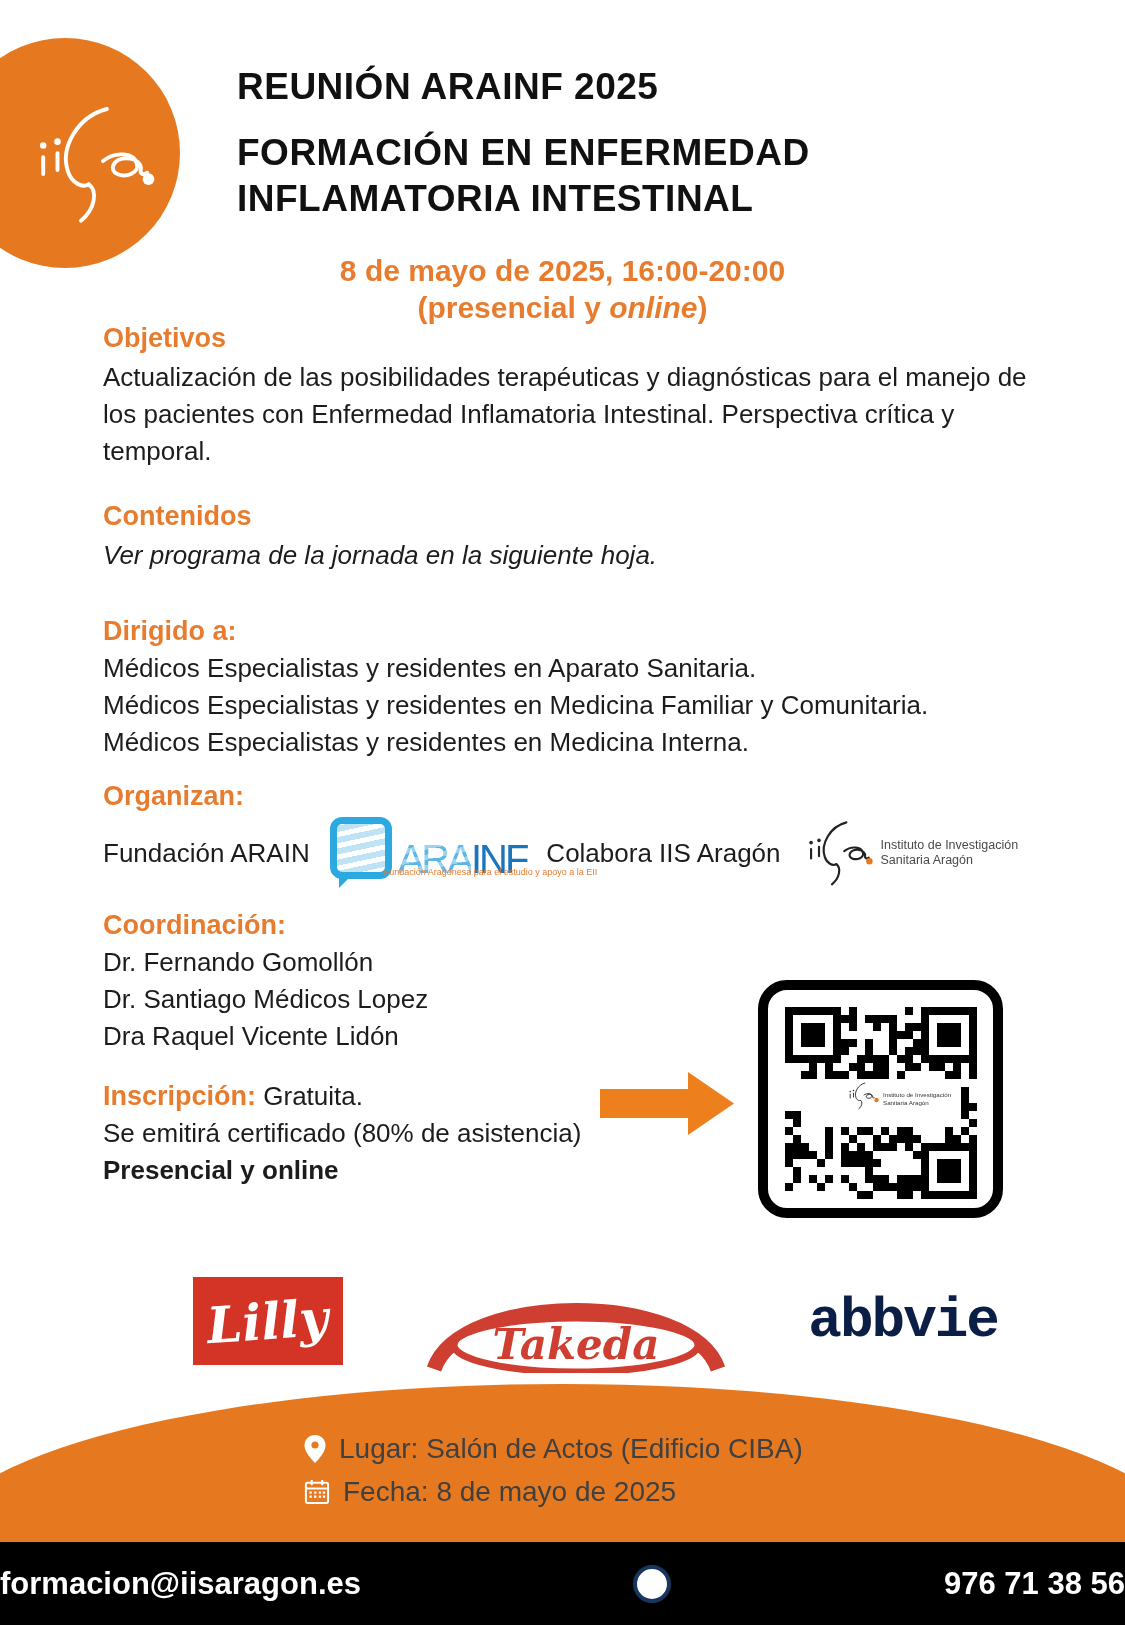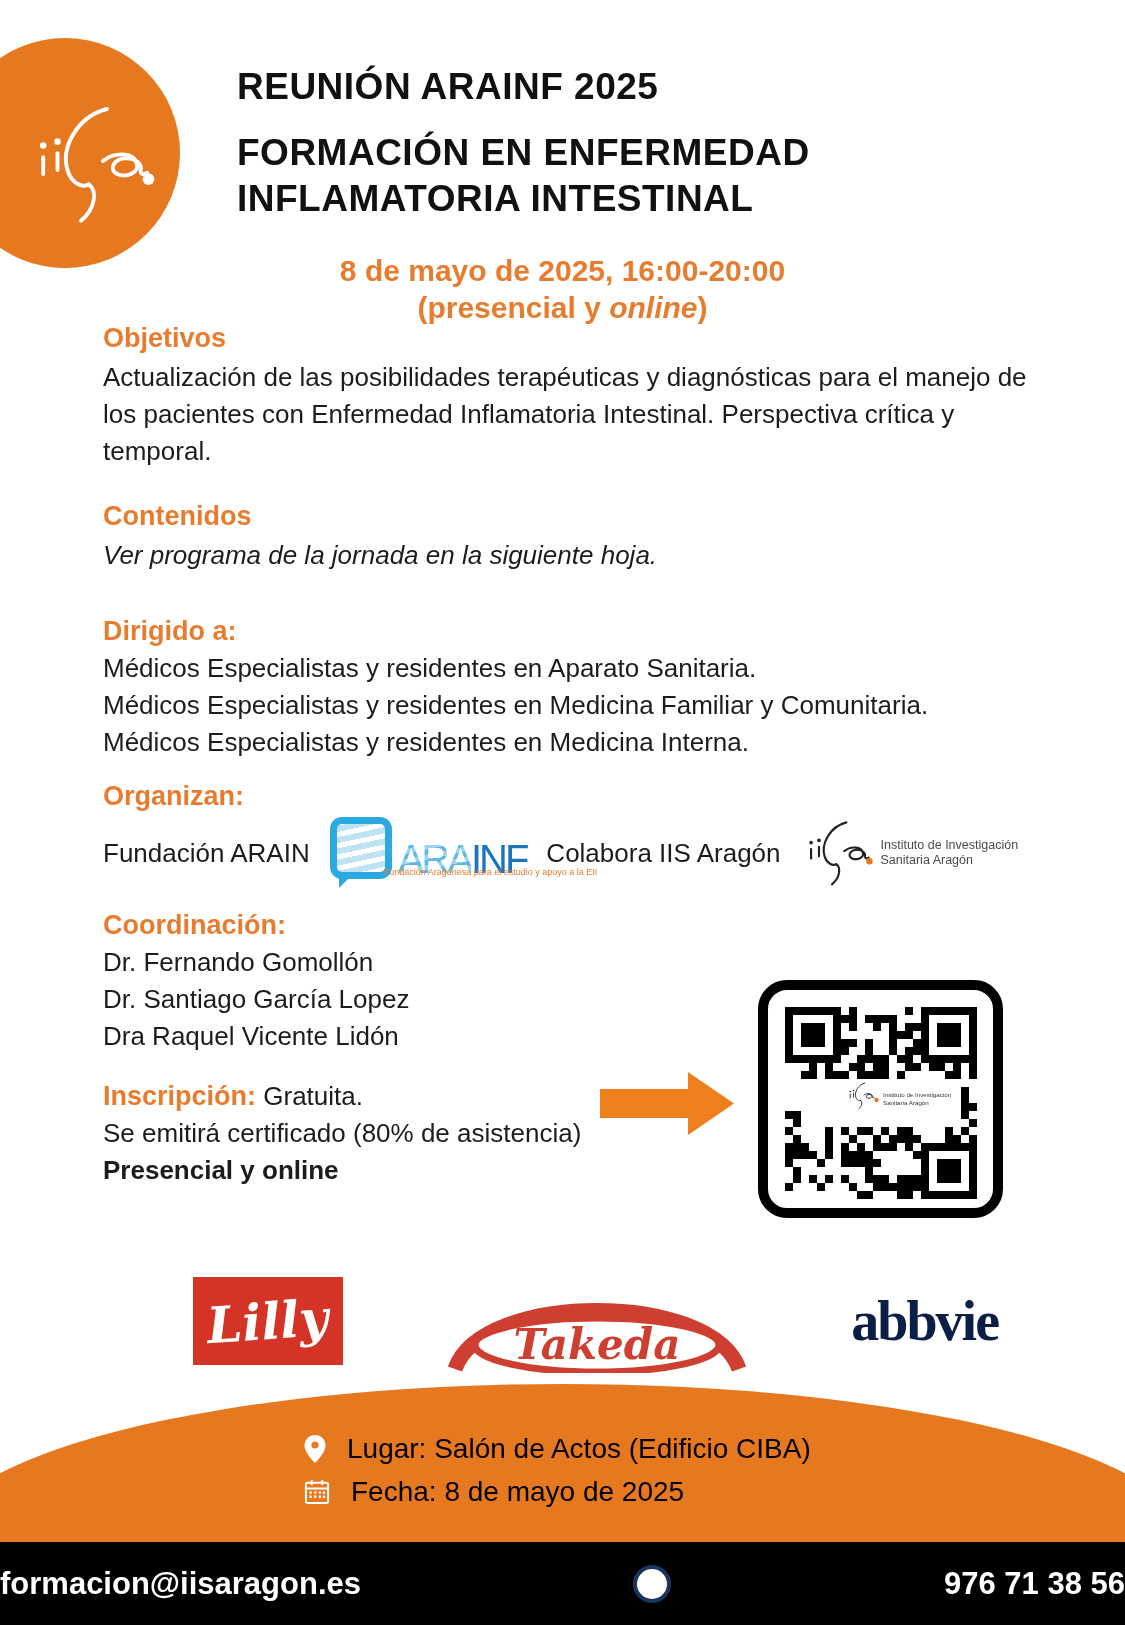--- a/index.html
+++ b/index.html
@@ -59,26 +59,26 @@
   .qr{position:absolute;left:758px;top:980px;}
   
   .patro-head{position:absolute;left:110px;top:1228px;}
   .sponsors{position:absolute;left:103px;top:1266px;width:920px;height:110px;
     display:flex;align-items:center;justify-content:space-between;padding:0;box-sizing:border-box;}
   .lilly{width:150px;height:88px;background:var(--lilly-red);margin-left:90px;
     display:flex;align-items:center;justify-content:center;}
   .lilly span{color:#fff;font-family:"DejaVu Serif",serif;font-style:italic;font-weight:bold;
     font-size:50px;transform:rotate(-4deg);}
   .abbvie{font-size:56px;font-weight:bold;color:var(--abbvie-navy);letter-spacing:-2px;
-    margin-right:25px;font-family:Liberation Serif, serif;}
+    margin-right:25px;font-family:Liberation Mono, monospace;}
   
   .dome{position:absolute;left:-62px;top:1384px;width:1249px;height:158px;background:var(--orange);
     border-radius:50% 50% 0 0 / 100% 100% 0 0;}
   .dome-info{position:absolute;left:365px;top:48px;display:flex;flex-direction:column;gap:9px;}
-  .dome-line{display:flex;align-items:center;gap:20px;color:#000000;font-size:28px;line-height:34px;}
+  .dome-line{display:flex;align-items:center;gap:12px;color:#404040;font-size:28px;line-height:34px;}
   .blackbar{position:absolute;left:0;top:1542px;width:1125px;height:83px;background:#000;
     display:flex;align-items:center;justify-content:space-between;gap:54px;}
   .blackbar .txt{color:#fff;font-size:31px;font-weight:bold;}
   .phone-dot{width:30px;height:30px;background:#fff;border:4px solid #17365D;border-radius:50%;}
   .hidden-defs{position:absolute;width:0;height:0;overflow:hidden;}
 </style>
 </head>
 <body>
 
 <svg class="hidden-defs" aria-hidden="true">
@@ -153,21 +153,21 @@
             <span>Instituto de Investigación</span><br>
             <span>Sanitaria Aragón</span>
           </span>
         </span>
       </div>
     </div>
 
     <div class="sec sec-coord">
       <div class="o-head">Coordinación:</div>
       <div>Dr. Fernando Gomollón</div>
-      <div>Dr. Santiago García Lopez</div>
+      <div>Dr. Santiago Médicos Lopez</div>
       <div>Dra Raquel Vicente Lidón</div>
     </div>
 
     <div class="sec sec-ins">
       <div class="ins-line1"><span class="o-head">Inscripción:</span><span> Gratuita.</span></div>
       <div>Se emitirá certificado (80% de asistencia)</div>
       <div class="bold-line">Presencial y online</div>
     </div>
   </div>
 

